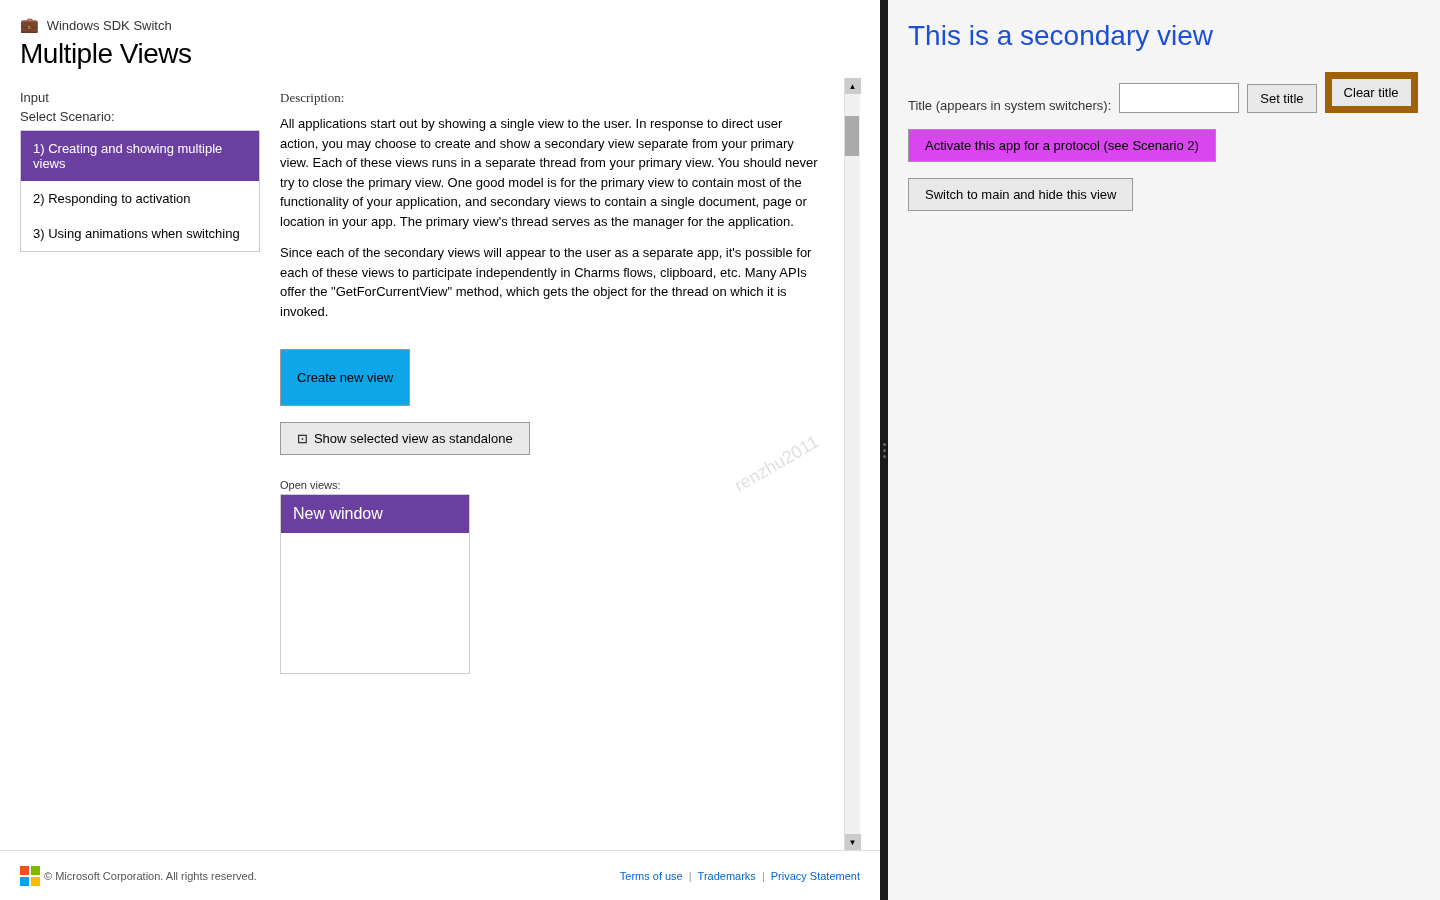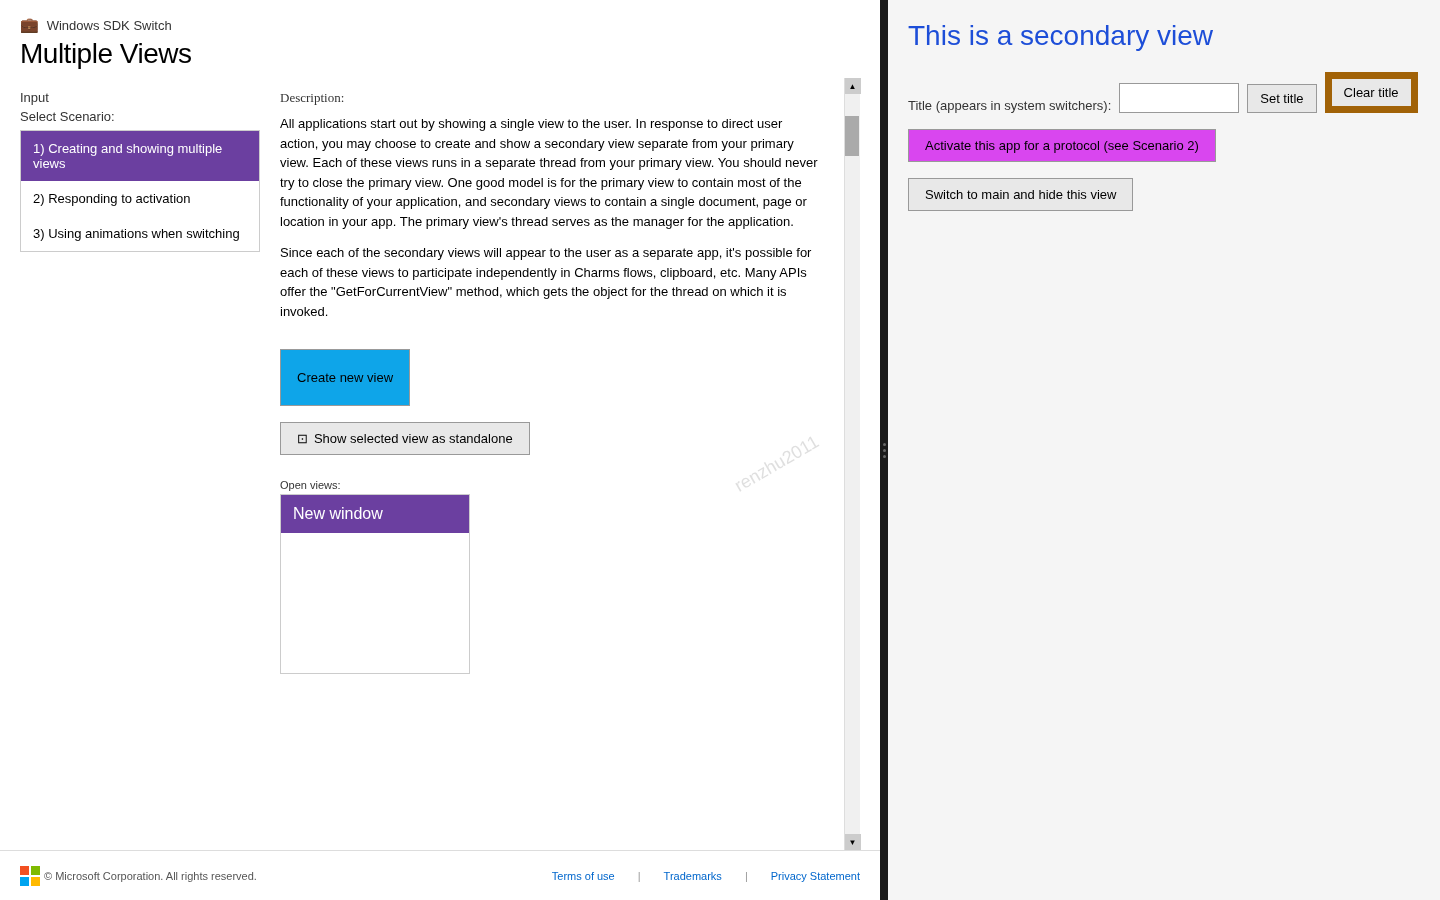--- a/index.html
+++ b/index.html
@@ -338,21 +338,21 @@
     }
 
     #footer-copyright {
       font-size: 11px;
       color: #555;
     }
 
     #footer-links {
       display: flex;
       align-items: center;
-      gap: 23px;
+      gap: 6px;
       font-size: 11px;
     }
 
     #footer-links a {
       color: #0066cc;
       text-decoration: none;
     }
 
     #footer-links .sep {
       color: #999;

